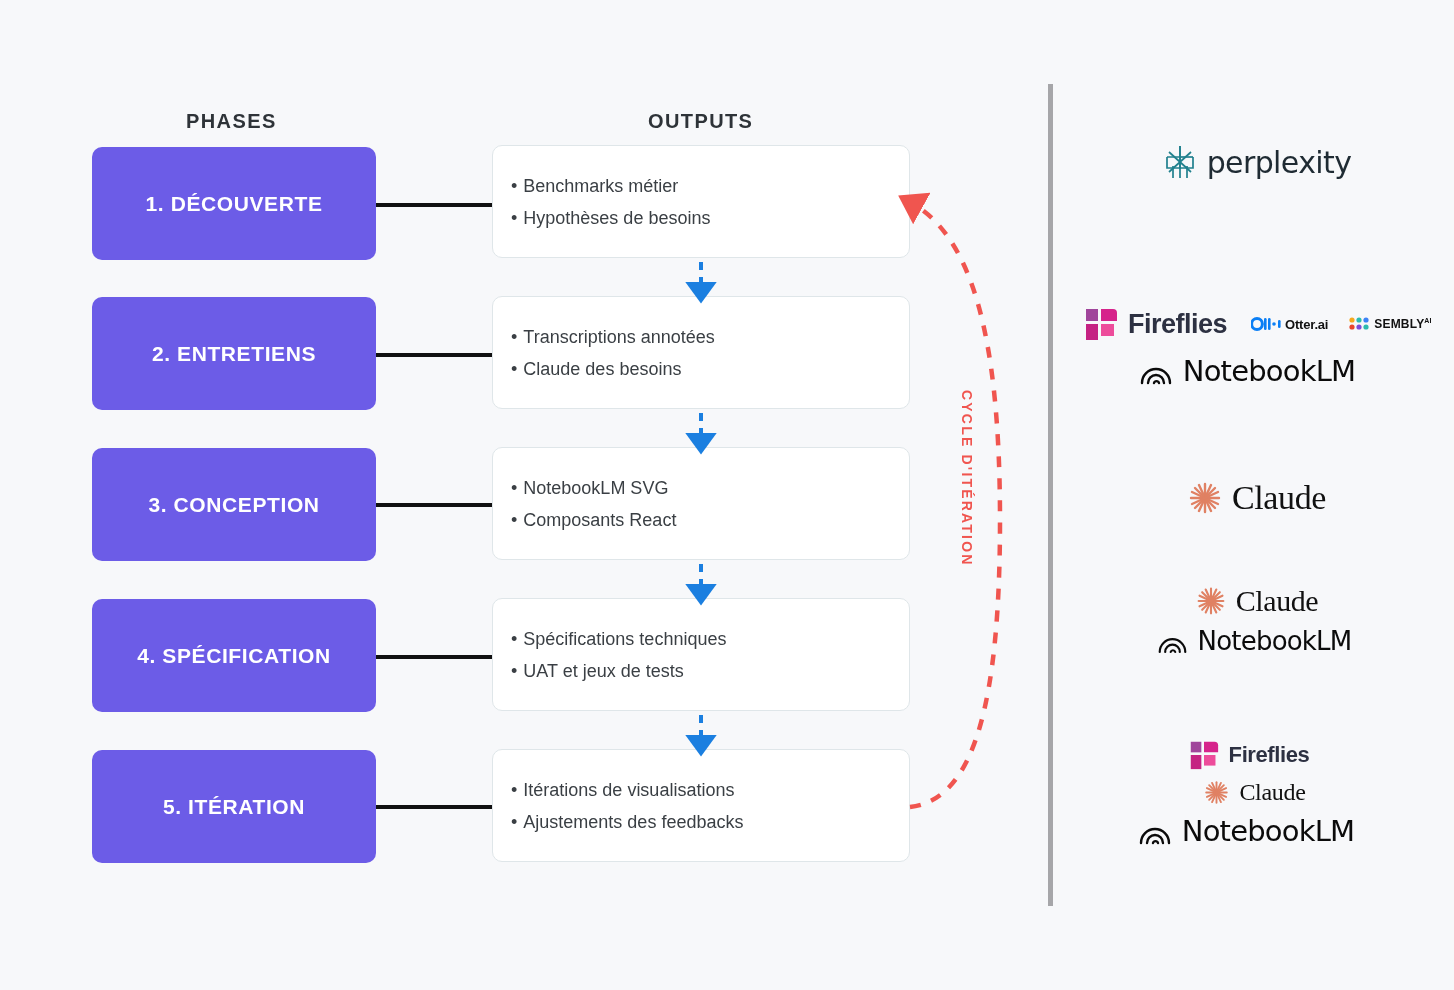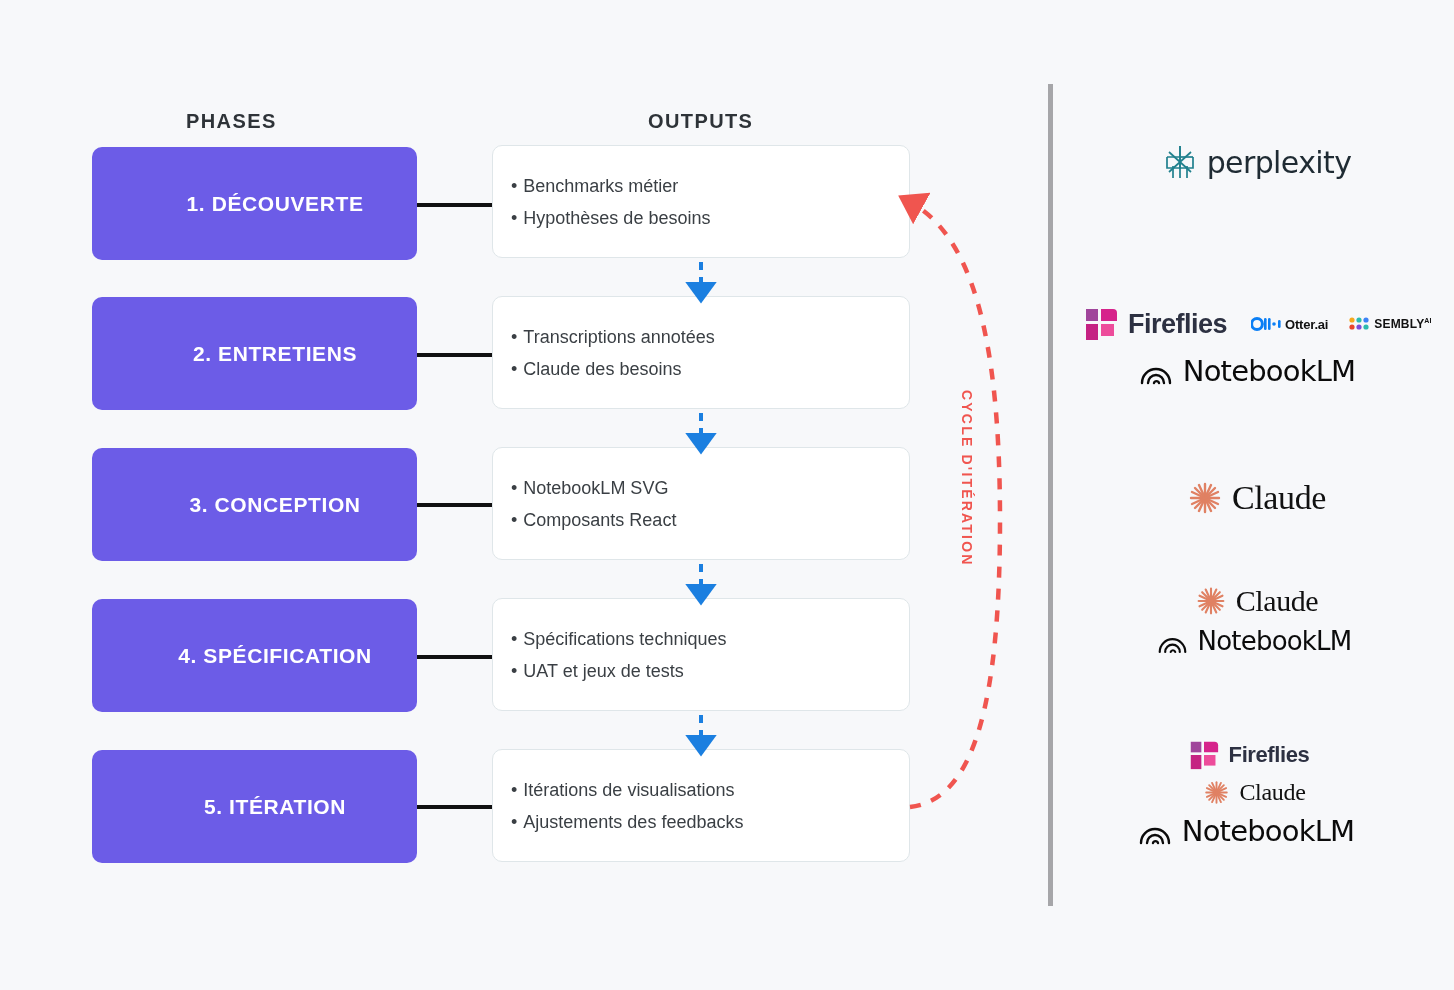--- a/index.html
+++ b/index.html
@@ -28,21 +28,20 @@
   .phase-box{
     position:absolute;
     left:92px;
     width:284px;
     height:113px;
     background:#6C5CE7;
     border-radius:10px;
     display:flex;
     align-items:center;
     justify-content:center;
-    padding-left:41px;
   }
   .phase-label{
     color:#FFFFFF;
     font-size:21px;
     font-weight:bold;
     letter-spacing:0.6px;
     white-space:nowrap;
   }
 
   

